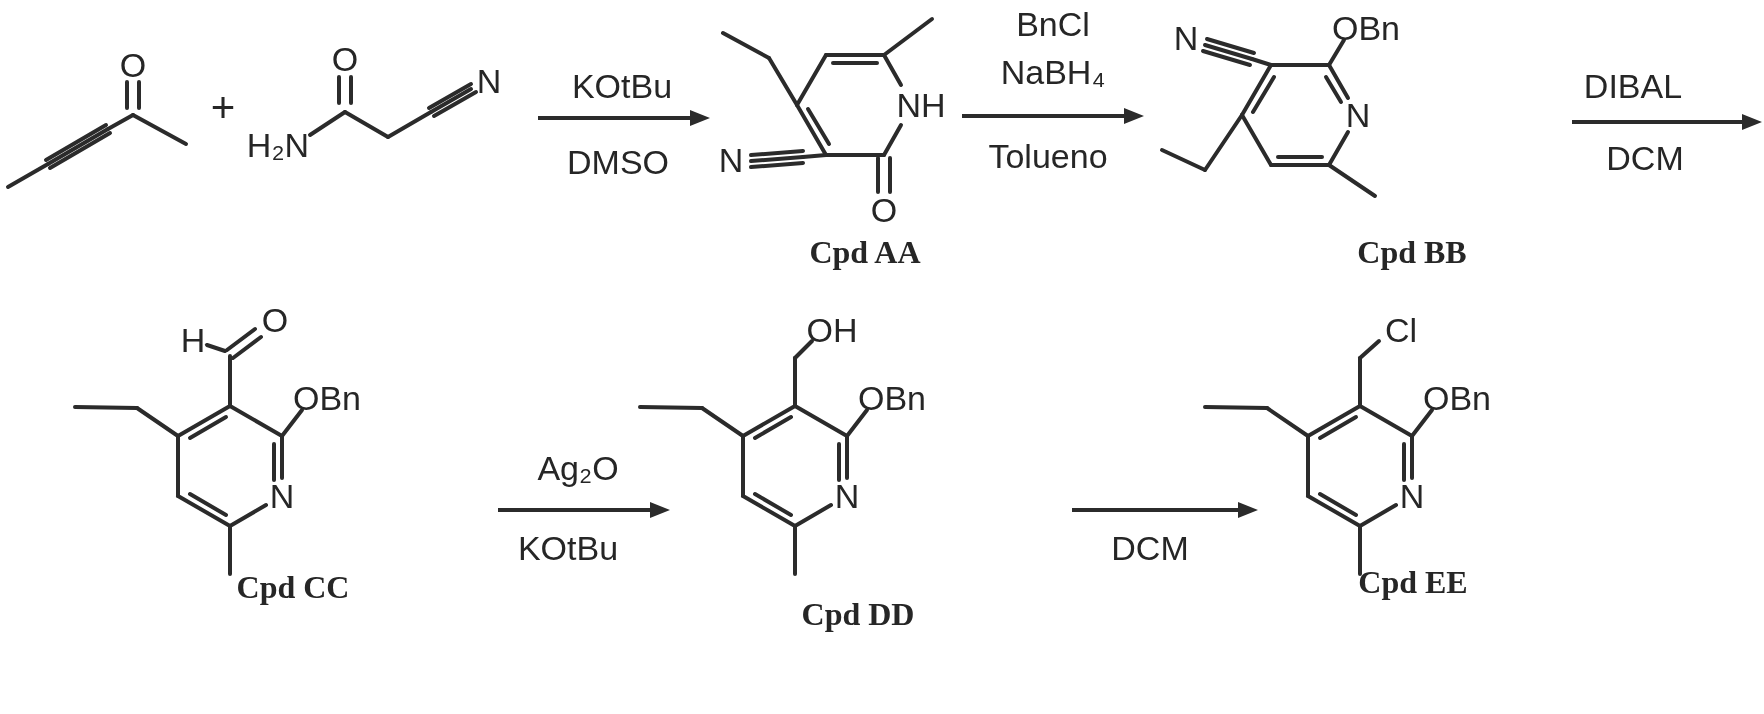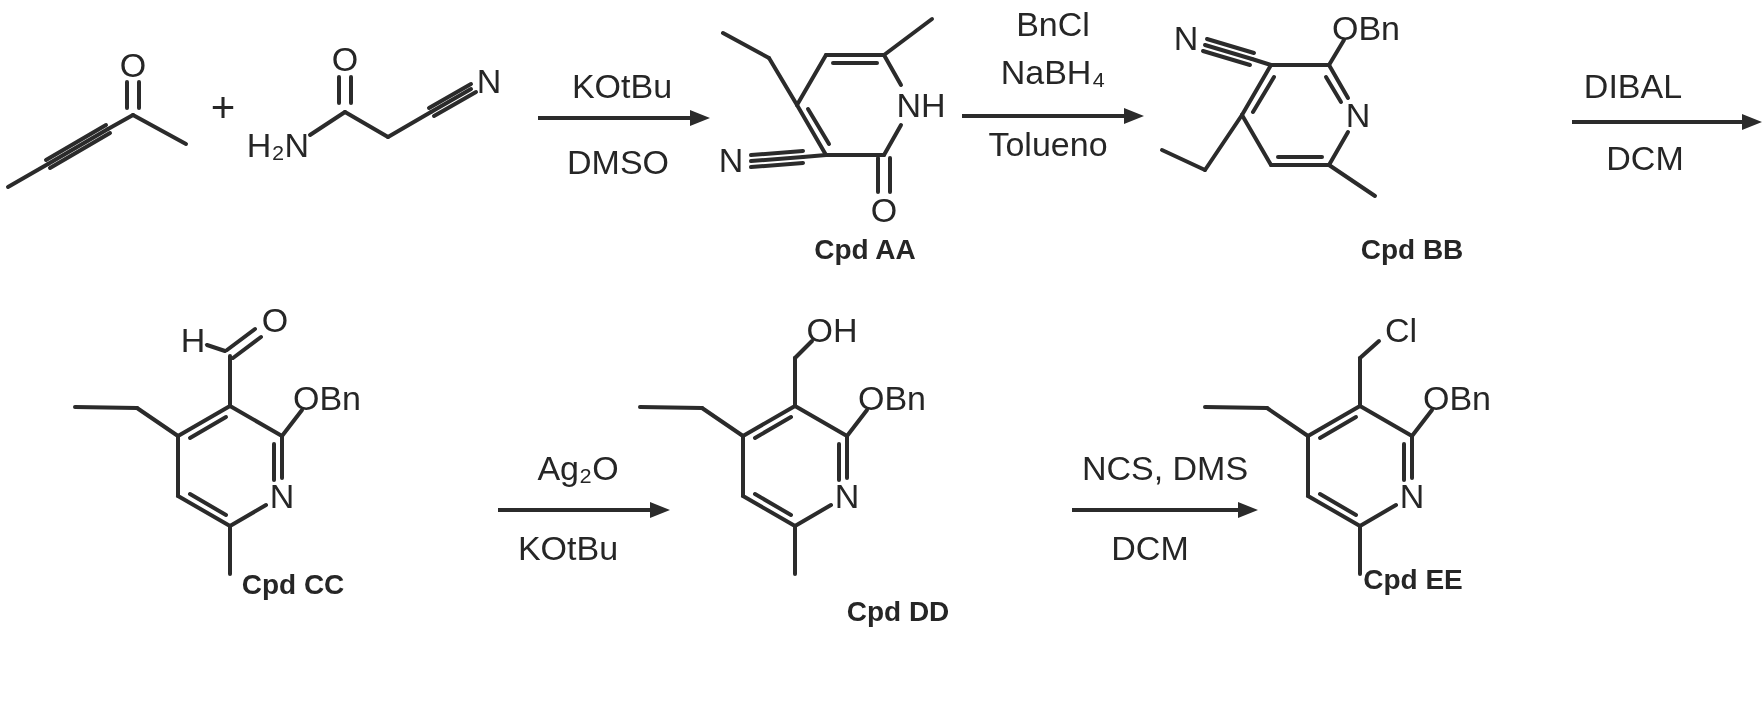--- a/index.html
+++ b/index.html
@@ -7,22 +7,22 @@
   .canvas {
     position:relative; width:1764px; height:714px; background:#ffffff;
     font-family:"Liberation Sans", sans-serif; color:#262626; overflow:hidden;
   }
   .abs { position:absolute; }
   .txt {
     font-size:34px; line-height:1.1; white-space:nowrap;
     transform:translateX(-50%); color:#262626;
   }
   .lbl {
-    font-size:28px; font-weight:bold; white-space:nowrap;
-    transform:translateX(-50%); color:#262626;
+    font-size:32px; font-weight:bold; white-space:nowrap;
+    transform:translateX(-50%); color:#262626;font-family:Liberation Serif, serif;
   }
   .plus { font-size:42px; transform:translateX(-50%); color:#262626; }
   svg.struct line { stroke:#2b2b2b; stroke-width:4; stroke-linecap:round; fill:none; }
   svg.struct text {
     font-family:"Liberation Sans", sans-serif; font-size:34px; fill:#262626;
     text-anchor:middle; dominant-baseline:central;
   }
   svg.arrow line { stroke:#2b2b2b; stroke-width:4; }
   svg.arrow polygon { fill:#2b2b2b; stroke:none; }
 </style>
@@ -95,21 +95,21 @@
     <text x="36" y="160">N</text>
   </svg>
   <div class="lbl abs" style="left:865px;top:234px">Cpd AA</div>
 
   <div class="txt abs" style="left:1053px;top:6px">BnCl</div>
   <div class="txt abs" style="left:1053px;top:54px">NaBH₄</div>
   <svg class="arrow abs" style="left:962px;top:104px" width="182" height="24">
     <line x1="0" y1="12" x2="164" y2="12"></line>
     <polygon points="162,4 182,12 162,20"></polygon>
   </svg>
-  <div class="txt abs" style="left:1048px;top:126px">Tolueno</div>
+  <div class="txt abs" style="left:1048px;top:138px">Tolueno</div>
 
   <svg class="struct abs" style="left:1148px;top:0px" width="320" height="240" viewBox="0 0 320 240">
     <g>
       <line x1="123" y1="65" x2="181" y2="65"></line>
       <line x1="181" y1="65" x2="200" y2="98"></line>
       <line x1="178" y1="77" x2="193" y2="102"></line>
       <line x1="200" y1="132" x2="181" y2="165"></line>
       <line x1="181" y1="165" x2="123" y2="165"></line>
       <line x1="130" y1="157" x2="174" y2="157"></line>
       <line x1="123" y1="165" x2="94" y2="115"></line>
@@ -186,23 +186,22 @@
       <line x1="175" y1="62" x2="192" y2="45"></line>
       <line x1="227" y1="140" x2="247" y2="114"></line>
       <line x1="123" y1="140" x2="82" y2="112"></line>
       <line x1="82" y1="112" x2="20" y2="111"></line>
       <line x1="175" y1="230" x2="175" y2="278"></line>
     </g>
     <text x="212" y="34">OH</text>
     <text x="272" y="102">OBn</text>
     <text x="227" y="200">N</text>
   </svg>
-  <div class="lbl abs" style="left:898px;top:596px">Cpd DD</div>
-
-  <div class="txt abs" style="left:1165px;top:450px">NCS, DMS</div>
+  <div class="lbl abs" style="left:858px;top:596px">Cpd DD</div>
+
   <svg class="arrow abs" style="left:1072px;top:498px" width="186" height="24">
     <line x1="0" y1="12" x2="168" y2="12"></line>
     <polygon points="166,4 186,12 166,20"></polygon>
   </svg>
   <div class="txt abs" style="left:1150px;top:530px">DCM</div>
 
   <svg class="struct abs" style="left:1185px;top:296px" width="330" height="310" viewBox="0 0 330 310">
     <g>
       <line x1="175" y1="110" x2="227" y2="140"></line>
       <line x1="227" y1="140" x2="227" y2="182"></line>

